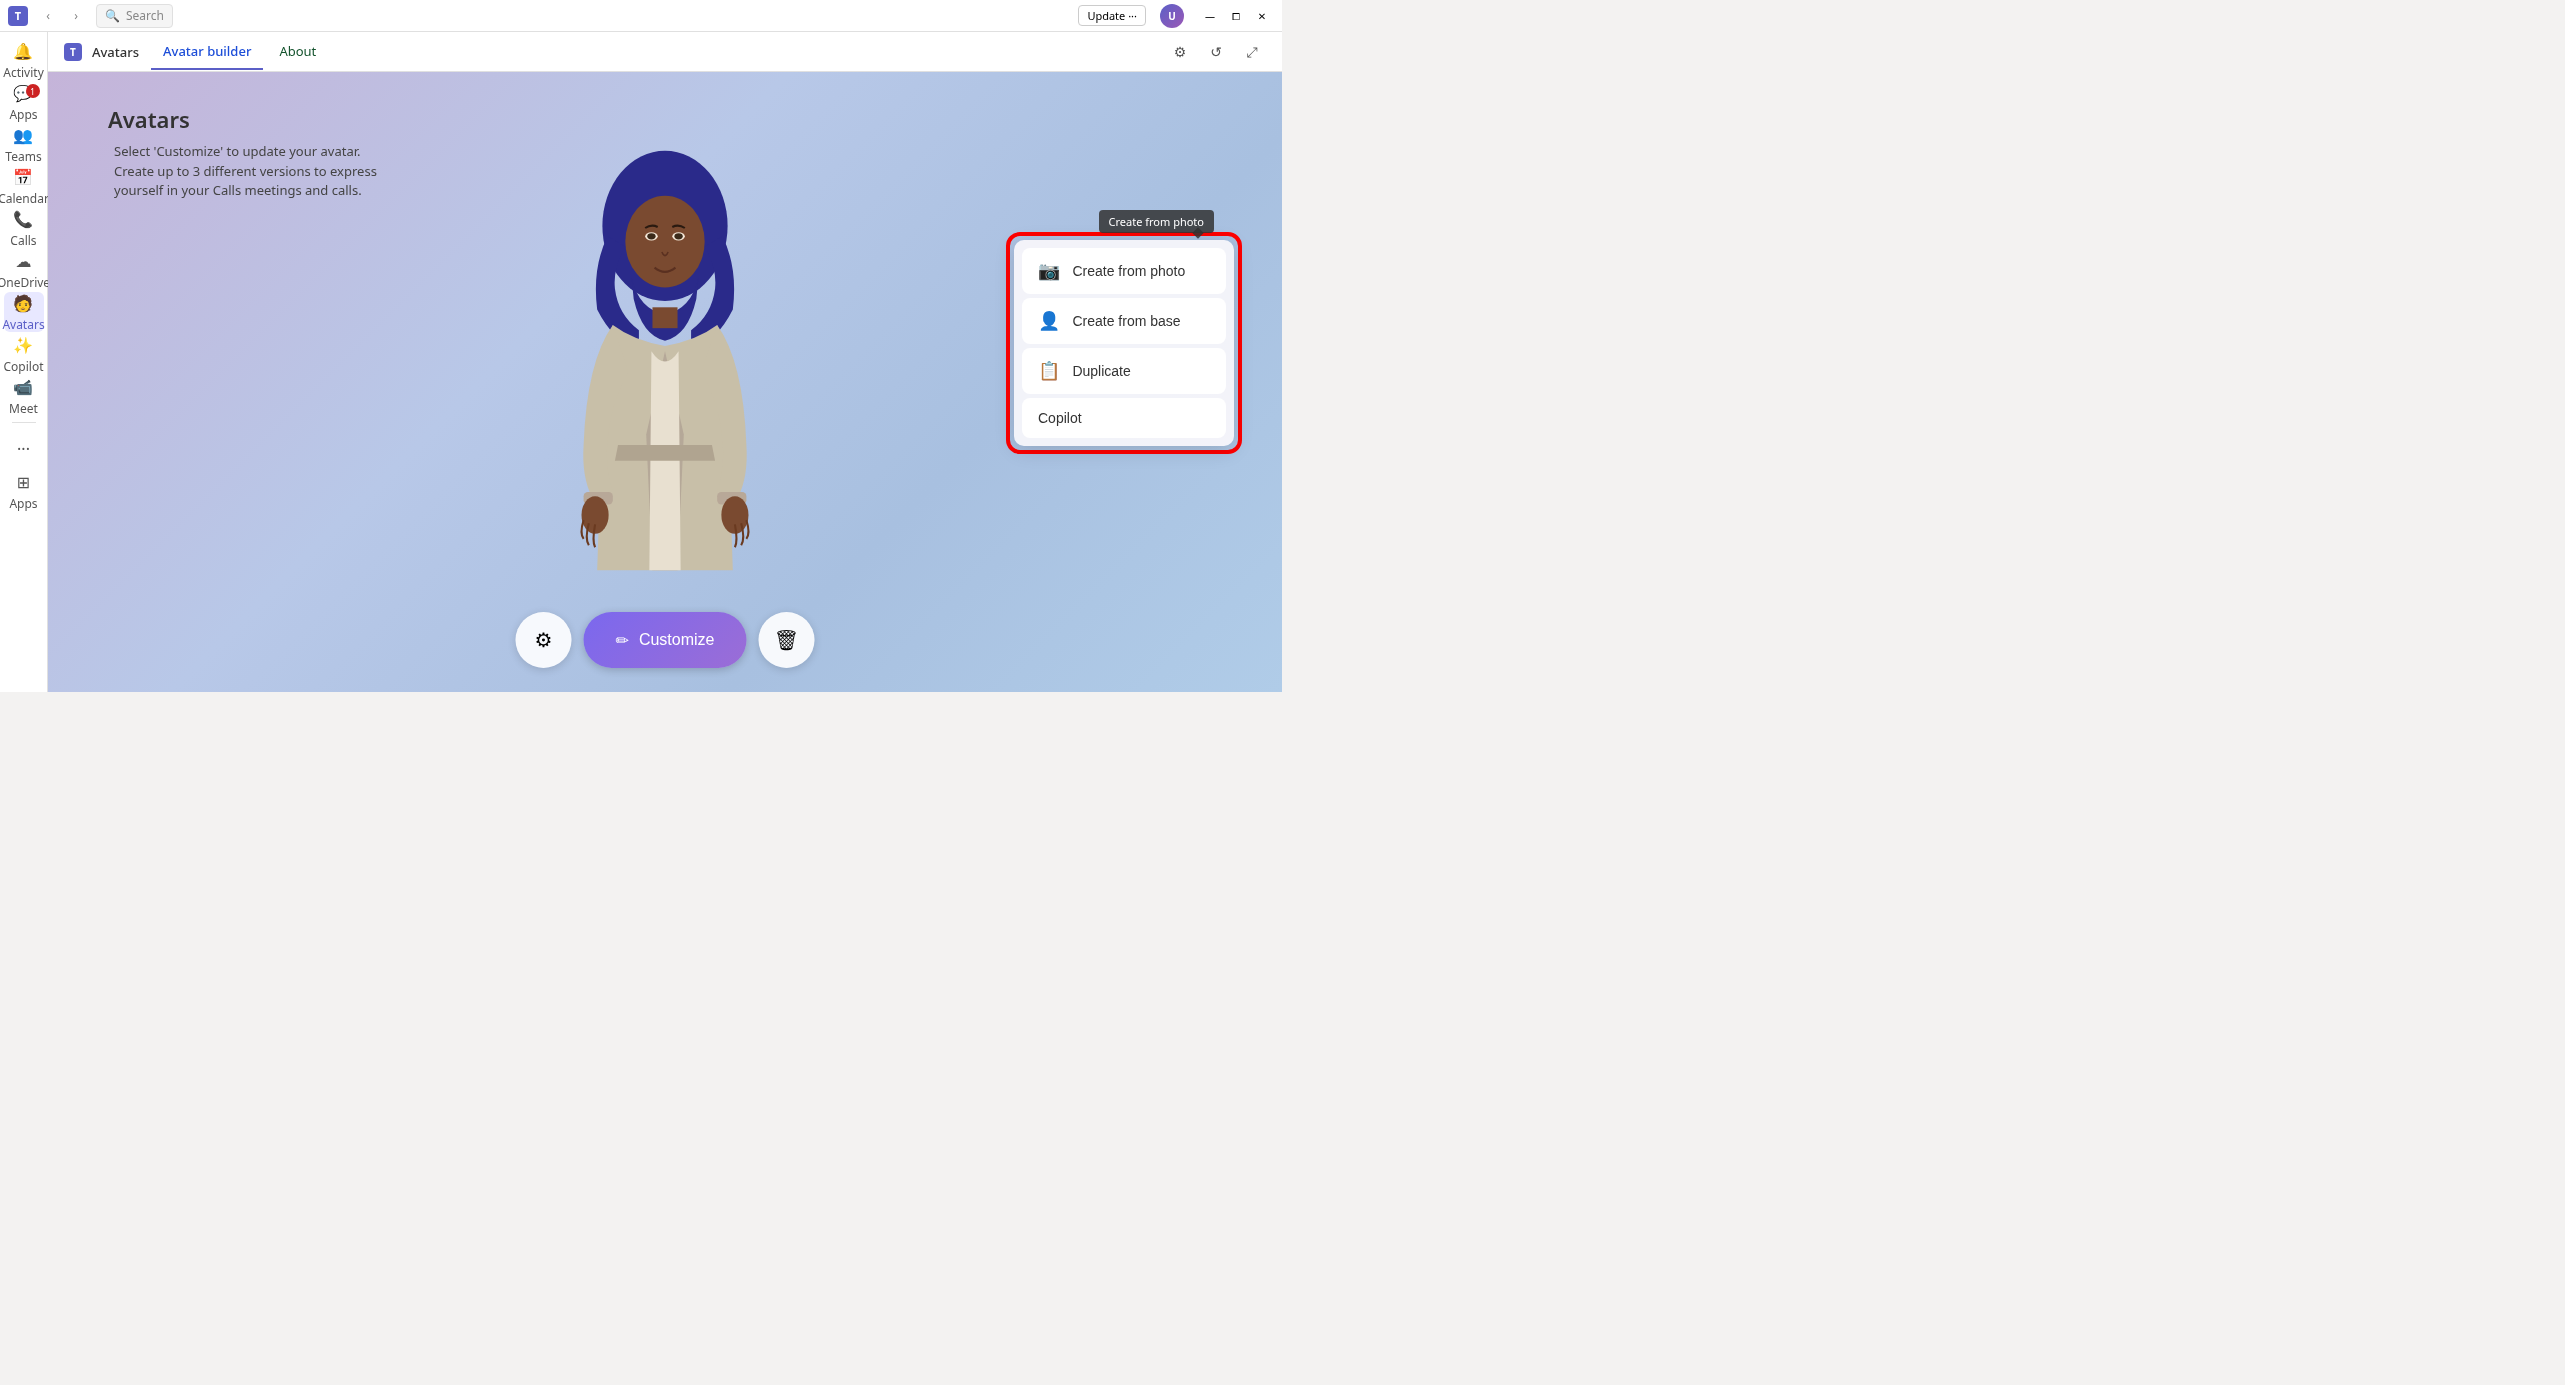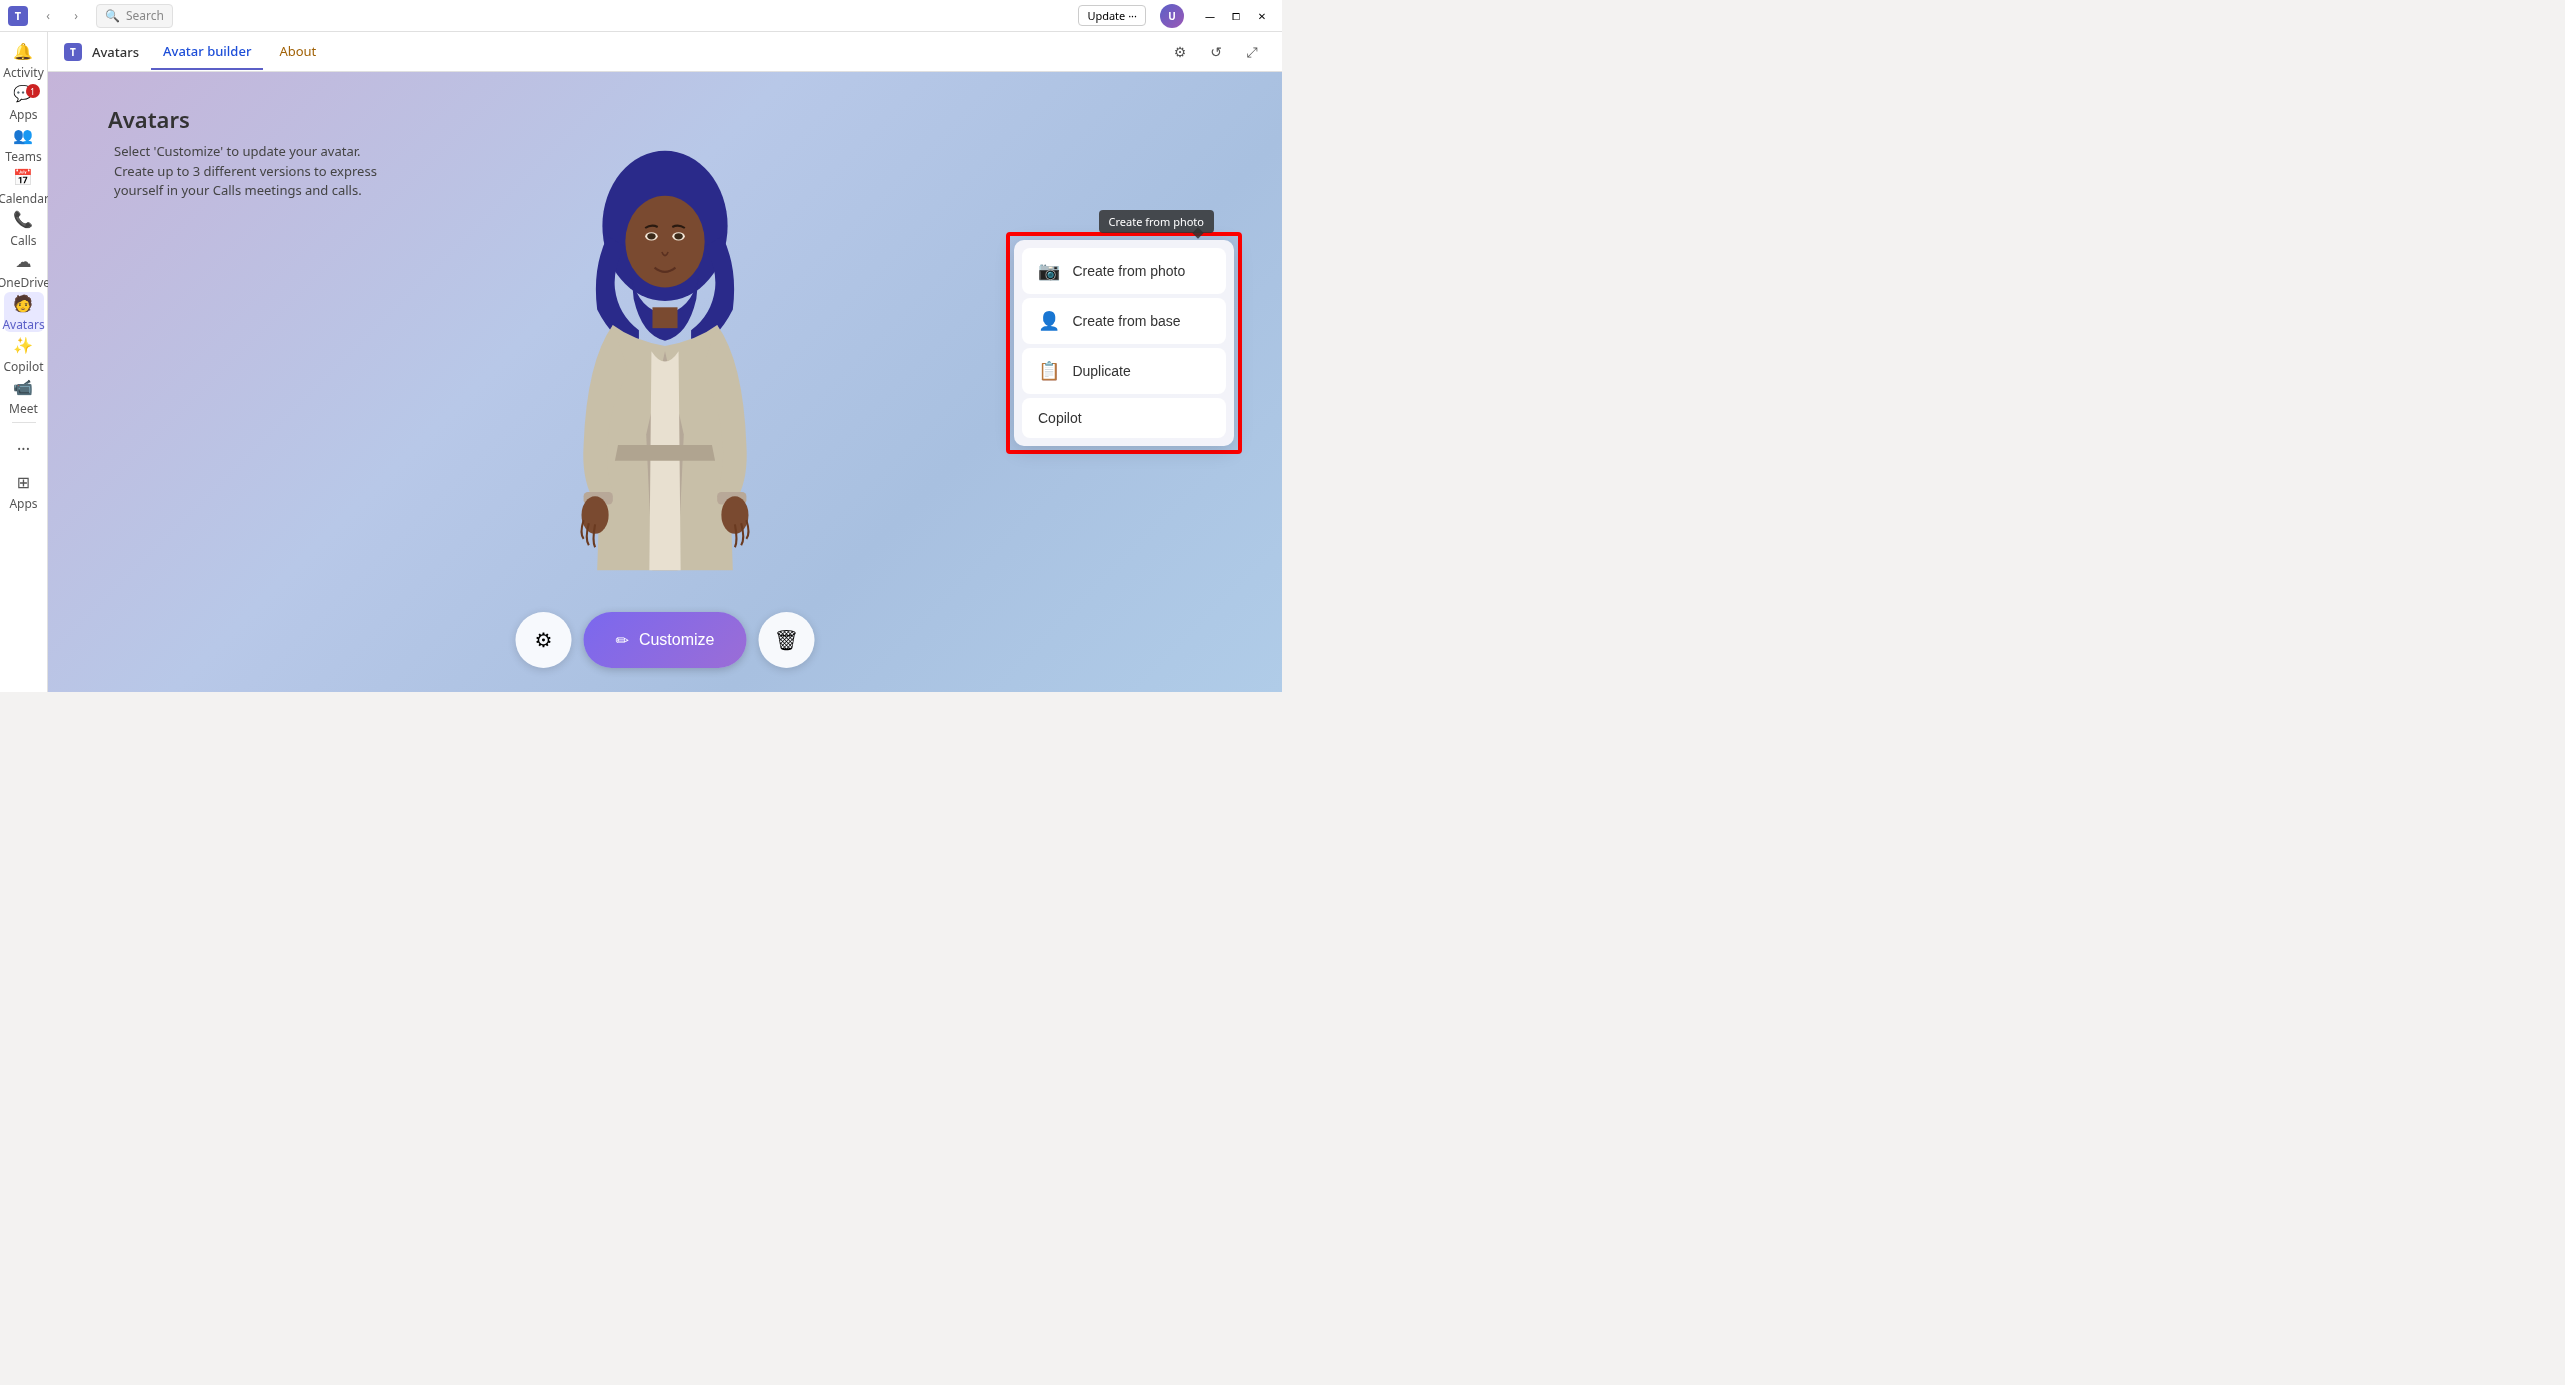--- a/index.html
+++ b/index.html
@@ -194,21 +194,21 @@
       align-items: center;
       padding: 0 16px;
       gap: 4px;
       border-bottom: 1px solid #e0e0e0;
       flex-shrink: 0;
     }
 
     .tab {
       padding: 8px 12px;
       font-size: 13px;
-      color: #a16207;
+      color: #14532d;
       cursor: pointer;
       border-bottom: 2px solid transparent;
       display: flex;
       align-items: center;
     }
 
     .tab.active {
       color: #1d4ed8;
       border-bottom-color: #5b5fc7;
       font-weight: 500;
@@ -339,21 +339,21 @@
     
     .dropdown-container {
       position: absolute;
       top: 160px;
       right: 40px;
       z-index: 10;
     }
 
     .dropdown-highlight {
       border: 4px solid red;
-      border-radius: 4px;
+      border-radius: 14px;
       padding: 4px;
     }
 
     .dropdown-menu {
       background: rgba(245, 245, 250, 0.97);
       border-radius: 10px;
       padding: 8px;
       width: 220px;
       box-shadow: 0 4px 20px rgba(0,0,0,0.15);
       display: flex;

